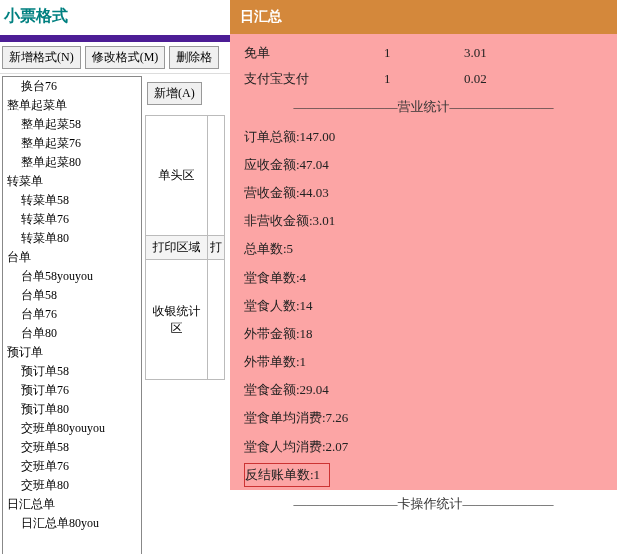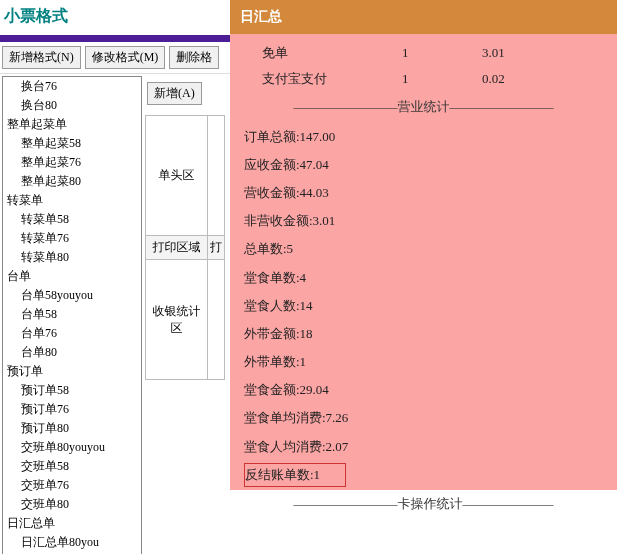--- a/index.html
+++ b/index.html
@@ -20,40 +20,39 @@
   .mid-toolbar { display: flex; gap: 4px; padding: 2px; }
   .grid-table { margin-top: 8px; border-collapse: collapse; width: 80px; }
   .grid-table th, .grid-table td { border: 1px solid #bbb; font-size: 12px; font-weight: normal; text-align: center; padding: 2px; height: 24px; }
   .grid-table th { background: #f4f4f4; }
   .grid-table .area-cell { height: 120px; vertical-align: middle; }
   
   .right-panel { position: absolute; left: 230px; top: 0; width: 387px; height: 490px; background: #fca5a5; }
   .header-orange { background: #d4883b; color: #fff; font-size: 14px; font-weight: bold; padding: 8px 10px; }
   .report { padding: 6px 14px; font-family: "SimSun","宋体",serif; font-size: 13px; color: #222; line-height: 1.4; }
   .rpt-row3 { display: flex; padding: 4px 0; }
-  .rpt-row3 .c1 { width: 140px; margin-left: 18px; }
+  .rpt-row3 .c1 { width: 140px; }
   .rpt-row3 .c2 { width: 80px; text-align: left; }
   .rpt-row3 .c3 { width: 80px; text-align: left; }
   .divider { text-align: center; letter-spacing: 0; color: #333; padding: 6px 0; }
   .rpt-line { padding: 5px 0; }
-  .highlight-box { border: 1px solid #cc3333; display: inline-block; padding: 2px 25px 2px 0; margin: 2px 0; }
+  .highlight-box { border: 1px solid #cc3333; display: inline-block; padding: 2px 9px 2px 0; margin: 2px 0; }
 </style>
 </head>
 <body>
 
 <div class="left-panel">
   <div class="title-bar">小票格式</div>
   <div class="toolbar-row">
     <button class="btn">新增格式(N)</button>
     <button class="btn">修改格式(M)</button>
     <button class="btn">删除格</button>
   </div>
   <div class="tree" id="tree">
       <div class="tree-item">换台76</div>
-      <div class="tree-item">换台80</div>
       <div class="tree-group">整单起菜单</div>
       <div class="tree-item">整单起菜58</div>
       <div class="tree-item">整单起菜76</div>
       <div class="tree-item">整单起菜80</div>
       <div class="tree-group">转菜单</div>
       <div class="tree-item">转菜单58</div>
       <div class="tree-item">转菜单76</div>
       <div class="tree-item">转菜单80</div>
       <div class="tree-group">台单</div>
       <div class="tree-item">台单58youyou</div>

